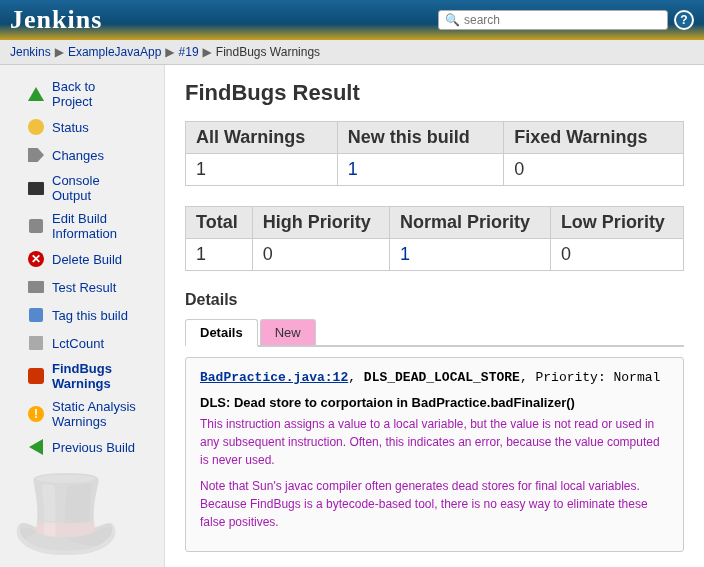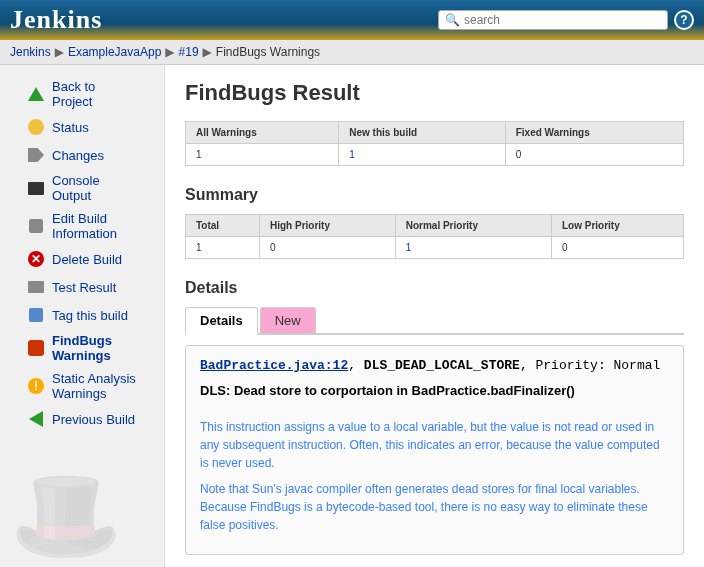--- a/index.html
+++ b/index.html
@@ -139,21 +139,21 @@
       color: #333;
       margin-bottom: 10px;
       font-weight: bold;
     }
 
     
     .data-table {
       width: 100%;
       border-collapse: collapse;
       margin-bottom: 20px;
-      font-size: 10px;
+      font-size: 18px;
     }
     .data-table th {
       background: #e8e8e8;
       border: 1px solid #ccc;
       padding: 5px 10px;
       text-align: left;
       font-weight: bold;
       color: #333;
     }
     .data-table td {
@@ -202,26 +202,26 @@
       font-size: 13px;
       font-family: Liberation Mono, monospace;
     }
     .bug-title a {
       color: #003399;
       text-decoration: underline;
       font-weight: bold;
     }
     .bug-subtitle {
       font-weight: bold;
-      margin-bottom: 20px;
+      margin-bottom: 5px;
       font-size: 13px;
     }
     .bug-desc {
       font-size: 12px;
-      color: #3b82f6;
+      color: #a21caf;
       line-height: 1.5;
       margin-bottom: 8px;
     }
 
     
     .icon-arrow-up {
       width: 0; height: 0;
       border-left: 8px solid transparent;
       border-right: 8px solid transparent;
       border-bottom: 14px solid #2a9a2a;
@@ -357,20 +357,26 @@
       <span class="sidebar-icon">
           <div class="icon-test"></div>
         </span>
       <span>Test Result</span>
     </a>
     <a class="sidebar-item">
       <span class="sidebar-icon">
           <div class="icon-tag"></div>
         </span>
       <span>Tag this build</span>
+    </a>
+    <a class="sidebar-item">
+      <span class="sidebar-icon">
+          <div class="icon-lct"></div>
+        </span>
+      <span>LctCount</span>
     </a>
     <a class="sidebar-item active">
       <span class="sidebar-icon">
           <div class="icon-findbugs"></div>
         </span>
       <span>FindBugs Warnings</span>
     </a>
     <a class="sidebar-item">
       <span class="sidebar-icon">
           <div class="icon-static">!</div>
@@ -400,21 +406,20 @@
         <tr>
           <td>1</td>
           <td>
             <a>1</a>
           </td>
           <td>0</td>
         </tr>
       </tbody>
     </table>
 
-    <h2>Summary</h2>
     <table class="data-table">
       <thead>
         <tr>
           <th>Total</th>
           <th>High Priority</th>
           <th>Normal Priority</th>
           <th>Low Priority</th>
         </tr>
       </thead>
       <tbody>

